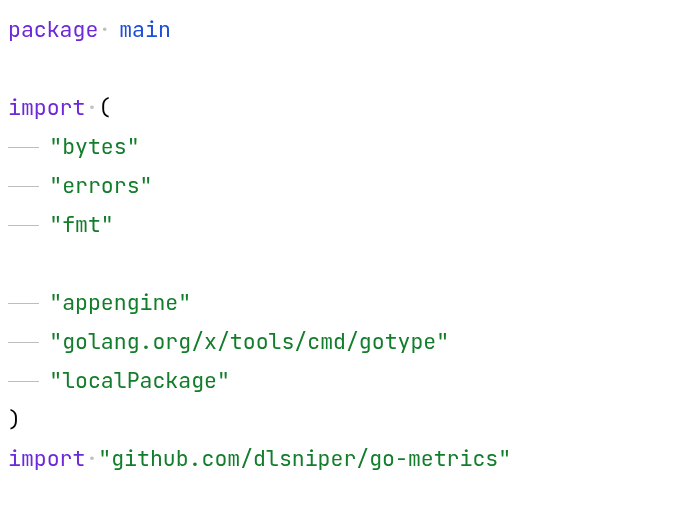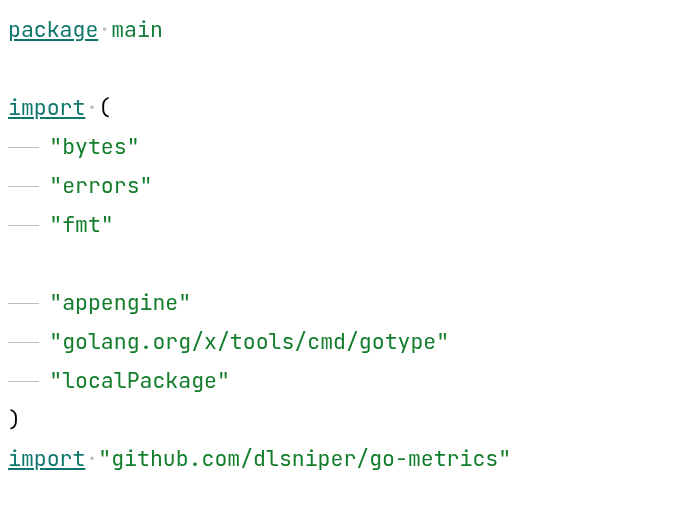--- a/index.html
+++ b/index.html
@@ -12,22 +12,22 @@
   }
   pre.code {
     margin: 0;
     padding: 10px 8px 8px 8px;
     font-family: "JetBrains Mono", "Fira Code", Menlo, Consolas, "DejaVu Sans Mono", monospace;
     font-size: 21.5px;
     line-height: 39px;
     white-space: pre;
     color: #000000;
   }
-  .kw { color: #0f766e; text-decoration: underline; }       
-  .ident { color: #15803d; }    
+  .kw { color: #6d28d9; }       
+  .ident { color: #1d4ed8; margin-left: 8px; }    
   .str { color: #127d2a; }      
   .paren { color: #000000; }
   .ws-dot { color: #c0c0c0; }   
   .indent-guide {
     display: inline-block;
     width: 3.2ch;
     color: #bdbdbd;
     position: relative;
   }
   .indent-guide::before {

